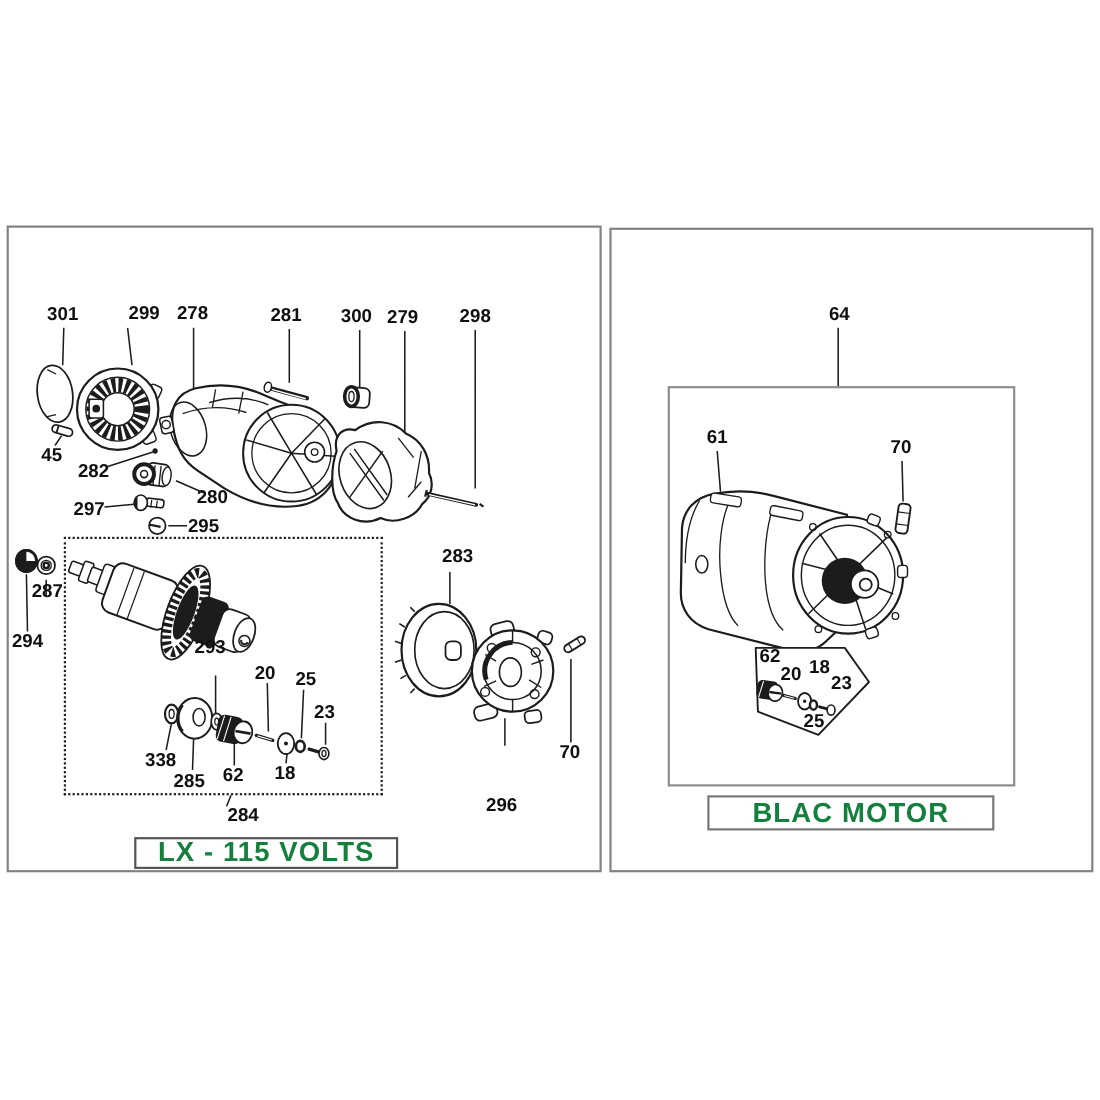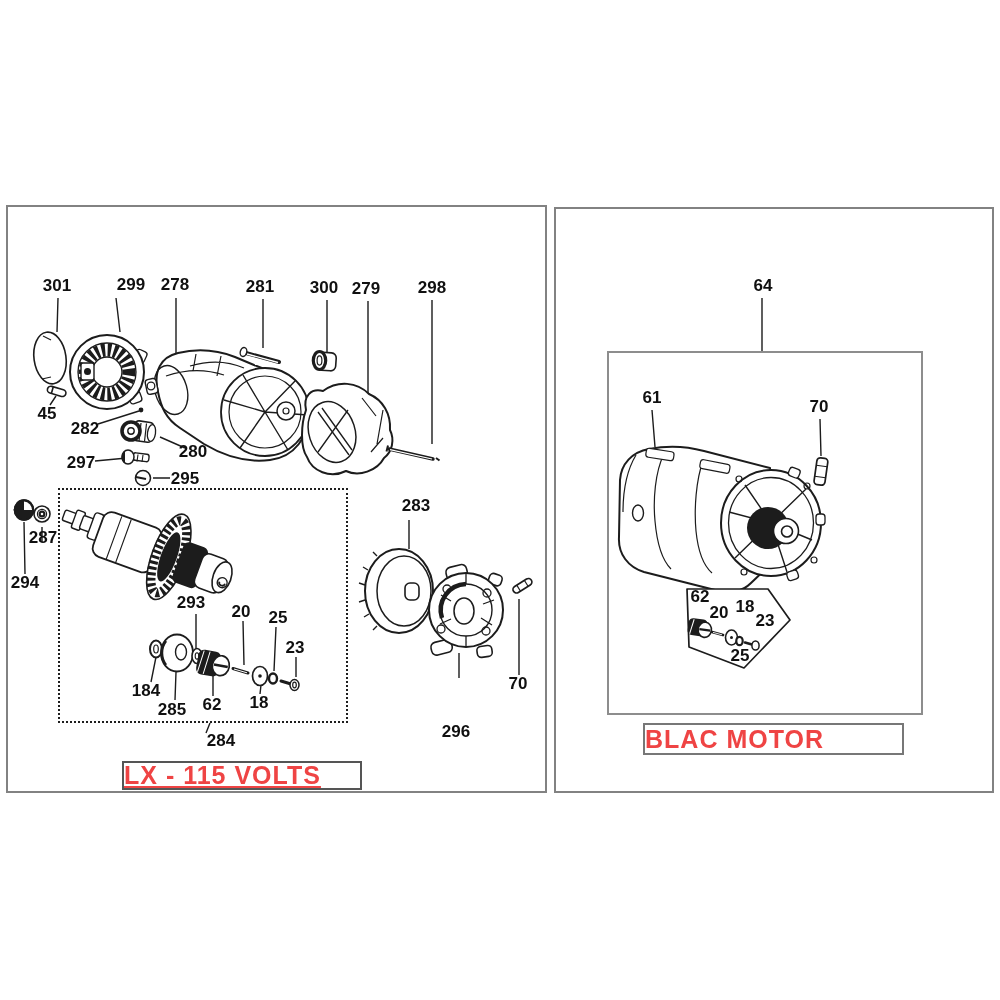--- a/index.html
+++ b/index.html
@@ -6,23 +6,23 @@
   #canvas{position:relative;width:1000px;height:1000px;background:#fff;overflow:hidden;
           font-family:"Liberation Sans",sans-serif;}
   .panel{position:absolute;border:2px solid #828282;background:transparent;box-sizing:border-box;}
   #panel-left{left:6px;top:205px;width:541px;height:588px;}
   #panel-right{left:554px;top:207px;width:440px;height:586px;}
   #inner-box{position:absolute;left:607px;top:351px;width:316px;height:364px;
              border:2px solid #8d8d8d;box-sizing:border-box;}
   #dashed-box{position:absolute;left:58px;top:488px;width:290px;height:235px;
               border:2px dotted #1e1e1e;box-sizing:border-box;}
   .title-box{position:absolute;border:2px solid #555;box-sizing:border-box;
-             display:flex;align-items:center;
-             font-weight:bold;color:#ef4444;background:#fff;z-index:4;}
-  #title-left{left:122px;top:761px;width:240px;height:29px;font-size:25px;letter-spacing:1px;text-decoration:underline;}
+             display:flex;align-items:center;justify-content:center;
+             font-weight:bold;color:#15803d;background:#fff;z-index:4;}
+  #title-left{left:122px;top:761px;width:240px;height:29px;font-size:25px;letter-spacing:1px;}
   #title-right{left:643px;top:723px;width:261px;height:32px;font-size:25px;letter-spacing:1px;border-color:#777;}
   #artwork{position:absolute;left:0;top:0;z-index:2;}
   #labels-layer{position:absolute;left:0;top:0;width:1000px;height:753px;z-index:3;pointer-events:none;}
   .part-label{position:absolute;transform:translate(-50%,-50%);font-weight:bold;
               font-size:17px;color:#101010;white-space:nowrap;}
 </style>
 </head>
 <body>
 
 <div id="canvas">
@@ -320,25 +320,25 @@
       <div class="part-label" style="left: 366px; top: 289px;">279</div>
       <div class="part-label" style="left: 432px; top: 288px;">298</div>
       <div class="part-label" style="left: 47px; top: 414px;">45</div>
       <div class="part-label" style="left: 85px; top: 429px;">282</div>
       <div class="part-label" style="left: 193px; top: 452px;">280</div>
       <div class="part-label" style="left: 81px; top: 463px;">297</div>
       <div class="part-label" style="left: 185px; top: 479px;">295</div>
       <div class="part-label" style="left: 43px; top: 538px;">287</div>
       <div class="part-label" style="left: 25px; top: 583px;">294</div>
       <div class="part-label" style="left: 416px; top: 506px;">283</div>
-      <div class="part-label" style="left: 191px; top: 603px;">293</div>
+      <div class="part-label" style="left: 191px; top: 589px;">293</div>
       <div class="part-label" style="left: 241px; top: 612px;">20</div>
       <div class="part-label" style="left: 278px; top: 618px;">25</div>
       <div class="part-label" style="left: 295px; top: 648px;">23</div>
-      <div class="part-label" style="left: 146px; top: 691px;">184</div>
+      <div class="part-label" style="left: 146px; top: 691px;">338</div>
       <div class="part-label" style="left: 172px; top: 710px;">285</div>
       <div class="part-label" style="left: 212px; top: 705px;">62</div>
       <div class="part-label" style="left: 259px; top: 703px;">18</div>
       <div class="part-label" style="left: 456px; top: 688px; margin-top: 44px;">296</div>
       <div class="part-label" style="left: 518px; top: 684px;">70</div>
       <div class="part-label" style="left: 205px; top: 741px; margin-left: 16px;">284</div>
       <div class="part-label" style="left: 763px; top: 286px;">64</div>
       <div class="part-label" style="left: 652px; top: 398px;">61</div>
       <div class="part-label" style="left: 819px; top: 407px;">70</div>
       <div class="part-label" style="left: 700px; top: 597px;">62</div>

